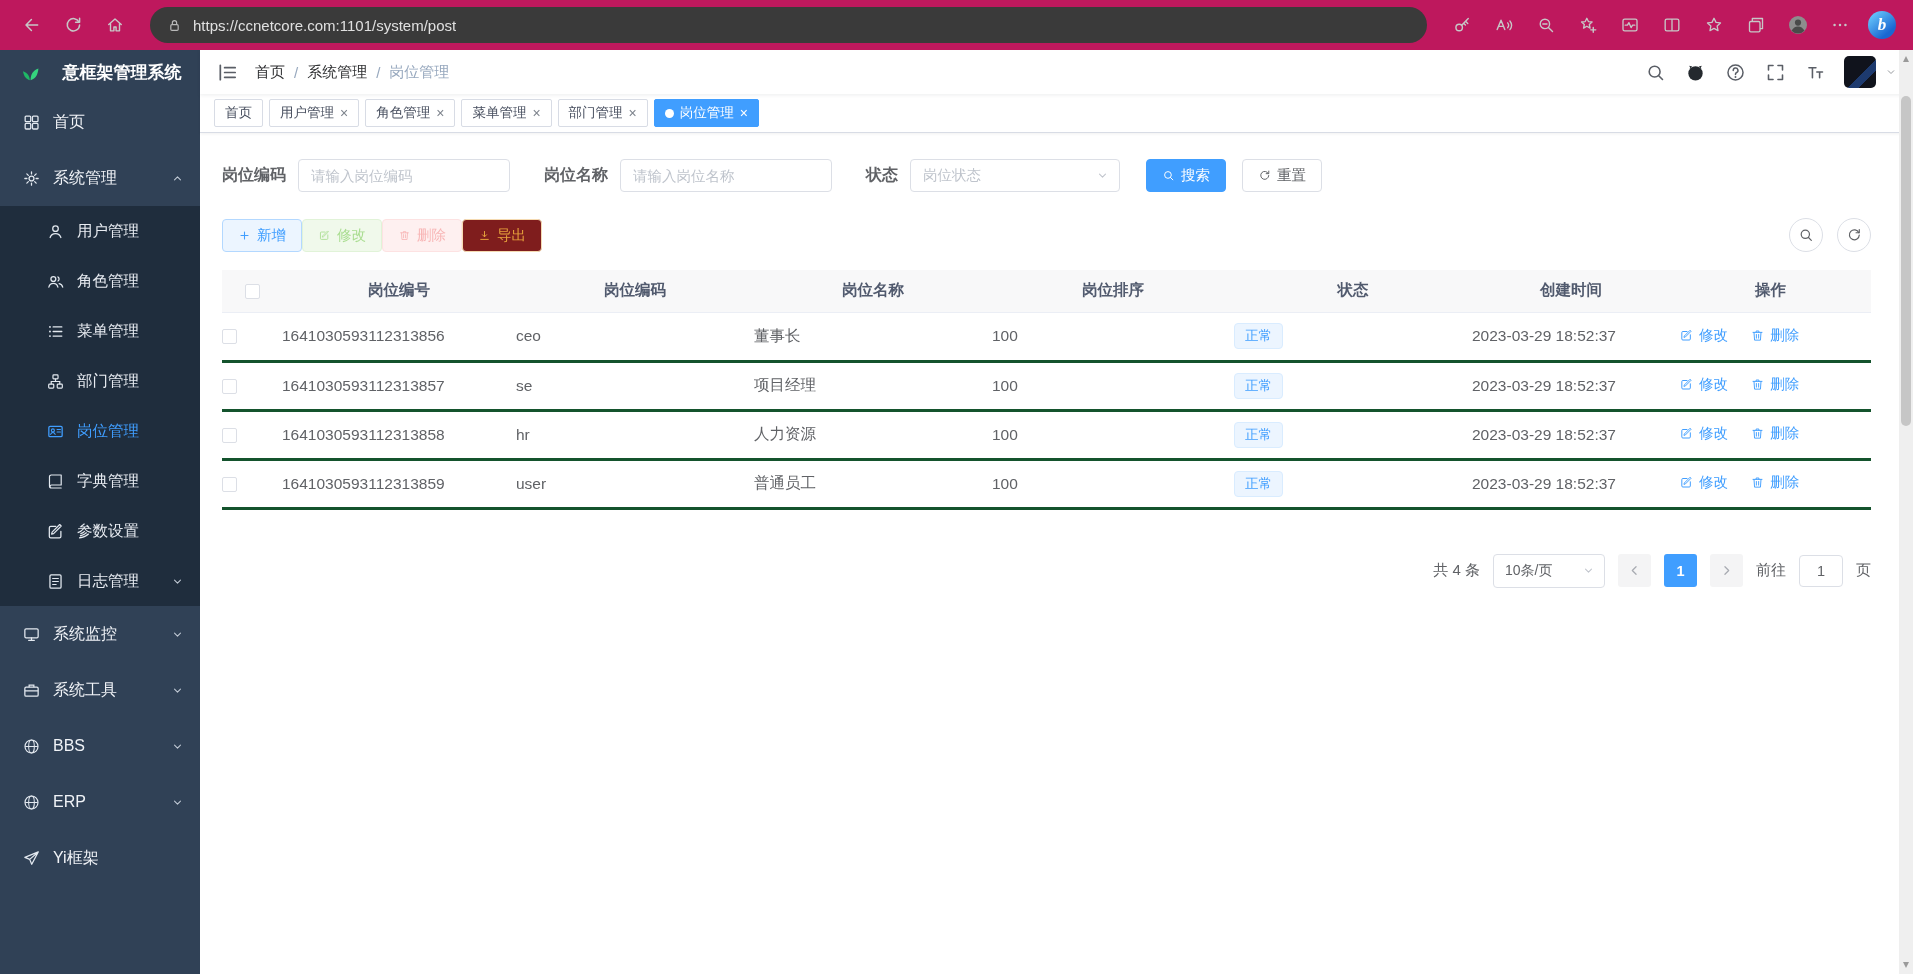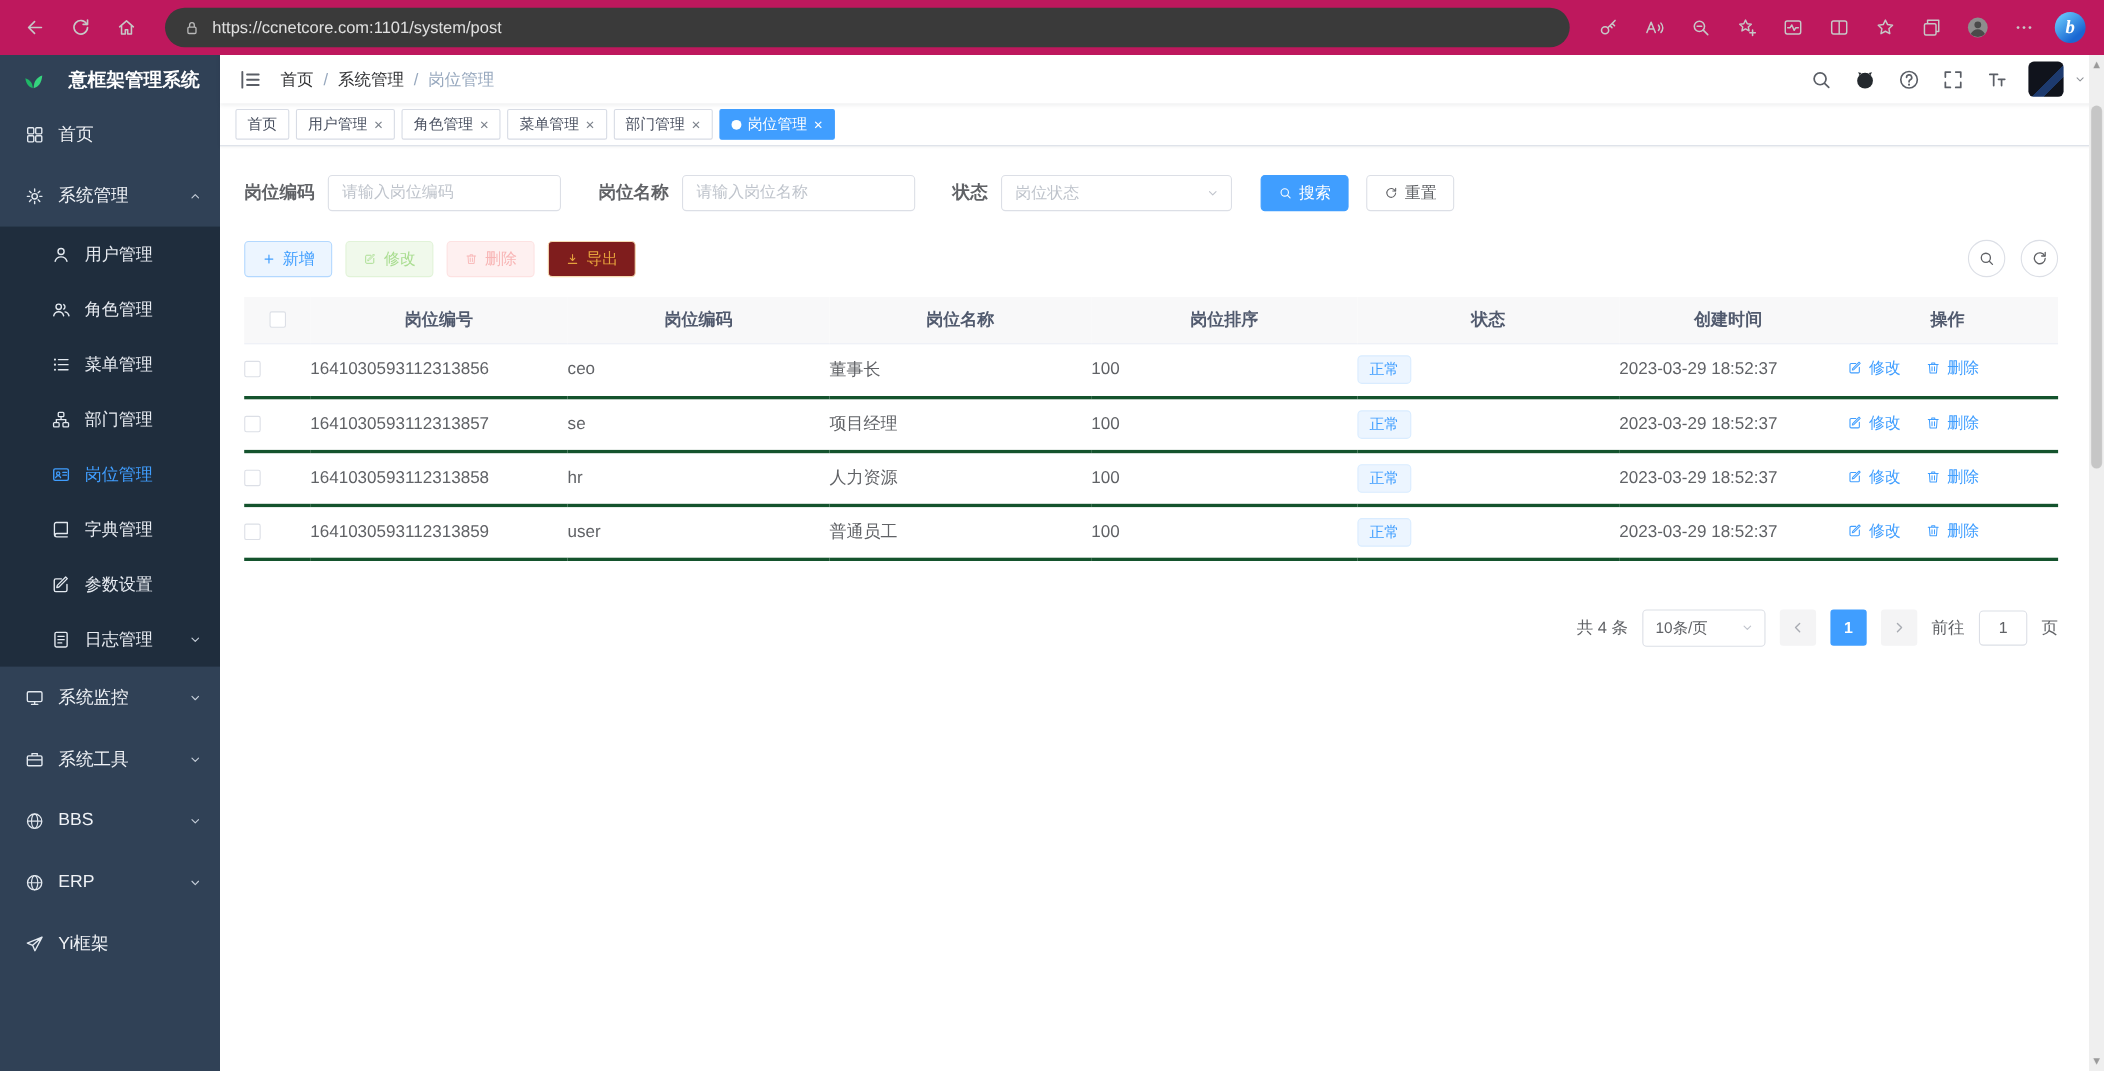--- a/index.html
+++ b/index.html
@@ -63,40 +63,40 @@
   .tag.active{background:#409eff;border-color:#409eff;color:#fff}
   .tag.active .close{color:#fff}
   .dot{width:9px;height:9px;border-radius:50%;background:#fff;display:inline-block}
 
   
   .content{flex:1;padding:16px 42px 0 22px;overflow:hidden}
   .filter-row{display:flex;align-items:center;margin-top:10px}
   .fgroup{display:flex;align-items:center;margin-right:34px}
   .flabel{font-size:16px;font-weight:bold;color:#606266;margin-right:12px;white-space:nowrap}
   .finput{width:212px;height:33px;border:1px solid #dcdfe6;border-radius:4px;padding:0 12px;
-    font-size:14.5px;color:#4c1d95;background:#fff;outline:none;font-family:Liberation Mono, monospace}
+    font-size:14.5px;color:#4c1d95;background:#fff;outline:none;font-family:Liberation Sans, sans-serif}
   .finput::placeholder{color:#bfc4cc}
   .fselect{width:210px;height:33px;border:1px solid #dcdfe6;border-radius:4px;background:#fff;
     display:flex;align-items:center;justify-content:space-between;padding:0 10px 0 12px;
     color:#bfc4cc;font-size:14.5px;cursor:pointer}
   .fselect svg{width:13px;height:13px;color:#c0c4cc}
 
   .btn{height:33px;border-radius:4px;display:inline-flex;align-items:center;gap:6px;
     padding:0 15px;font-size:14.5px;border:1px solid transparent;cursor:pointer;
     font-family:inherit;white-space:nowrap}
   .btn svg{width:13px;height:13px}
   .btn-primary{background:#409eff;border-color:#409eff;color:#fff;margin-right:16px}
   .btn-plain{background:#fff;border-color:#dcdfe6;color:#606266}
   .btn-blue{background:#ecf5ff;border-color:#b3d8ff;color:#409eff}
   .btn-green{background:#f0f9eb;border-color:#e1f3d8;color:#a9dd90}
   .btn-red{background:#fef0f0;border-color:#fde2e2;color:#f8b5b5}
   .btn-orange{background:#7f1d1d;border-color:#f5dab1;color:#e6a23c}
 
   .toolbar{display:flex;align-items:center;margin-top:26px}
-  .toolbar .btn{margin-right:12px}
+  .toolbar .btn{margin-right:0}
   .tool-right{margin-left:auto;display:flex;gap:14px}
   .circ{width:34px;height:34px;border-radius:50%;border:1px solid #dcdfe6;background:#fff;
     display:flex;align-items:center;justify-content:center;color:#606266;cursor:pointer}
   .circ svg{width:16px;height:16px}
 
   table{width:100%;border-collapse:collapse;table-layout:fixed;margin-top:18px}
   th{height:42px;background:#f8f8f9;color:#515a6e;font-size:15.5px;font-weight:bold;
     border-bottom:1px solid #ebeef5;text-align:center}
   td{height:49px;font-size:15.5px;color:#606266;border-bottom:3px solid #14532d;text-align:left}
   .cb{width:15px;height:15px;border:1px solid #dcdfe6;border-radius:2px;background:#fff;

